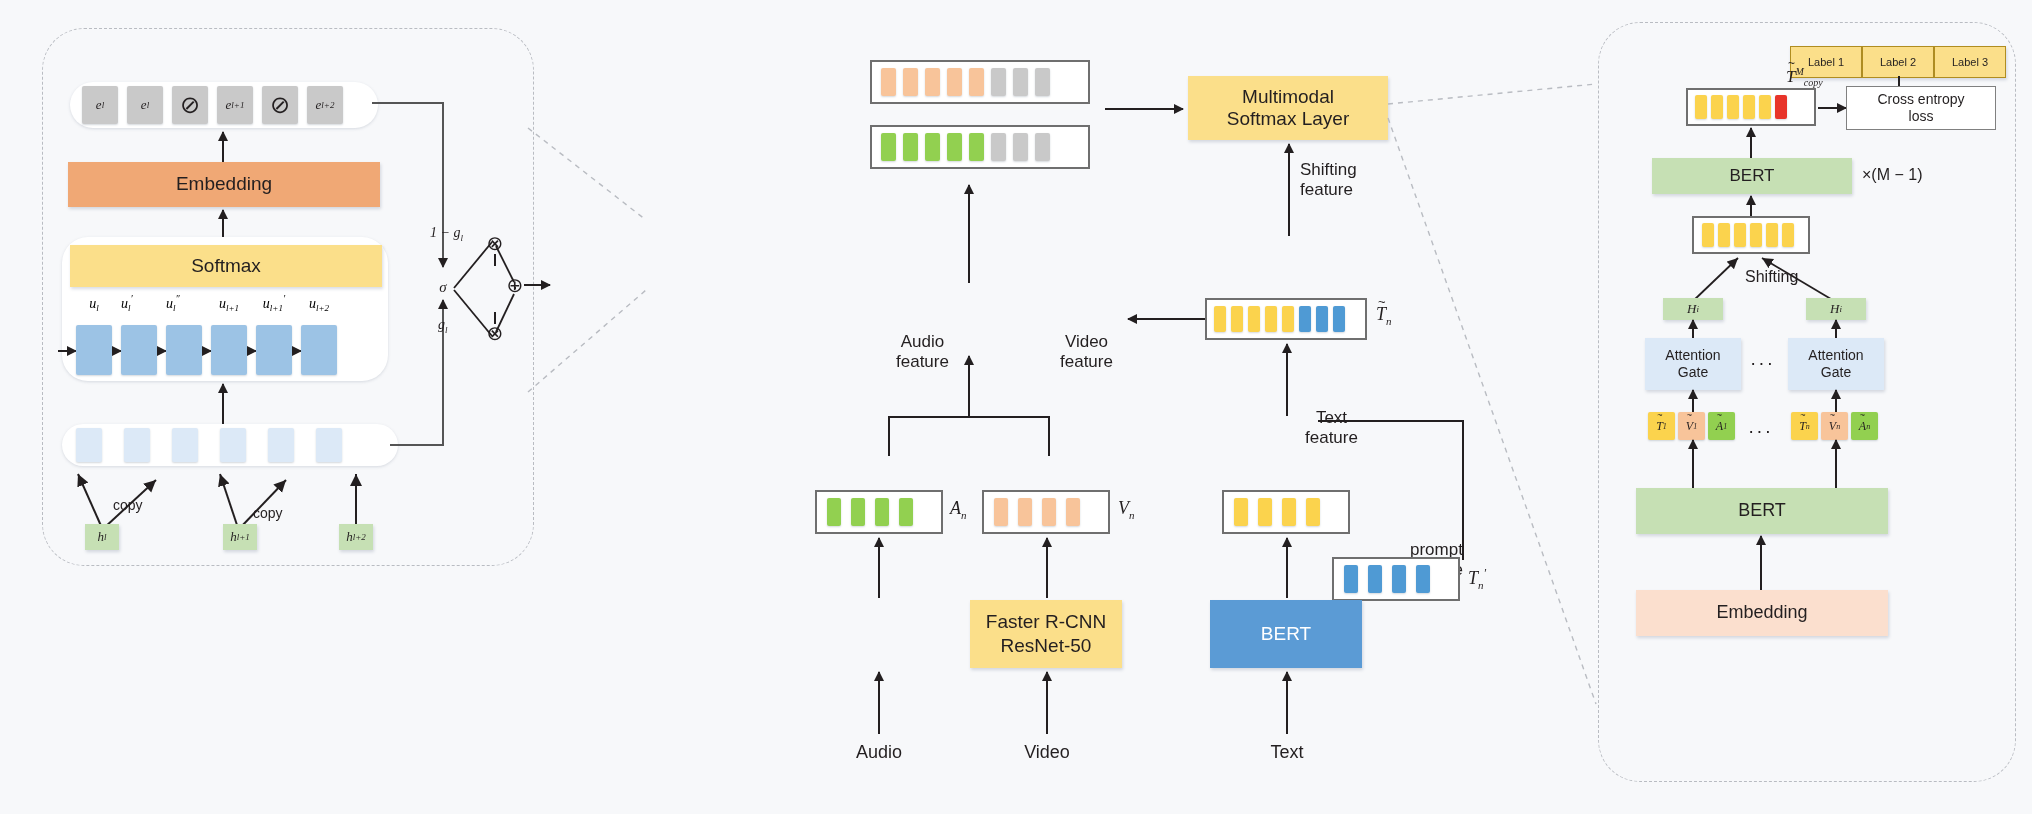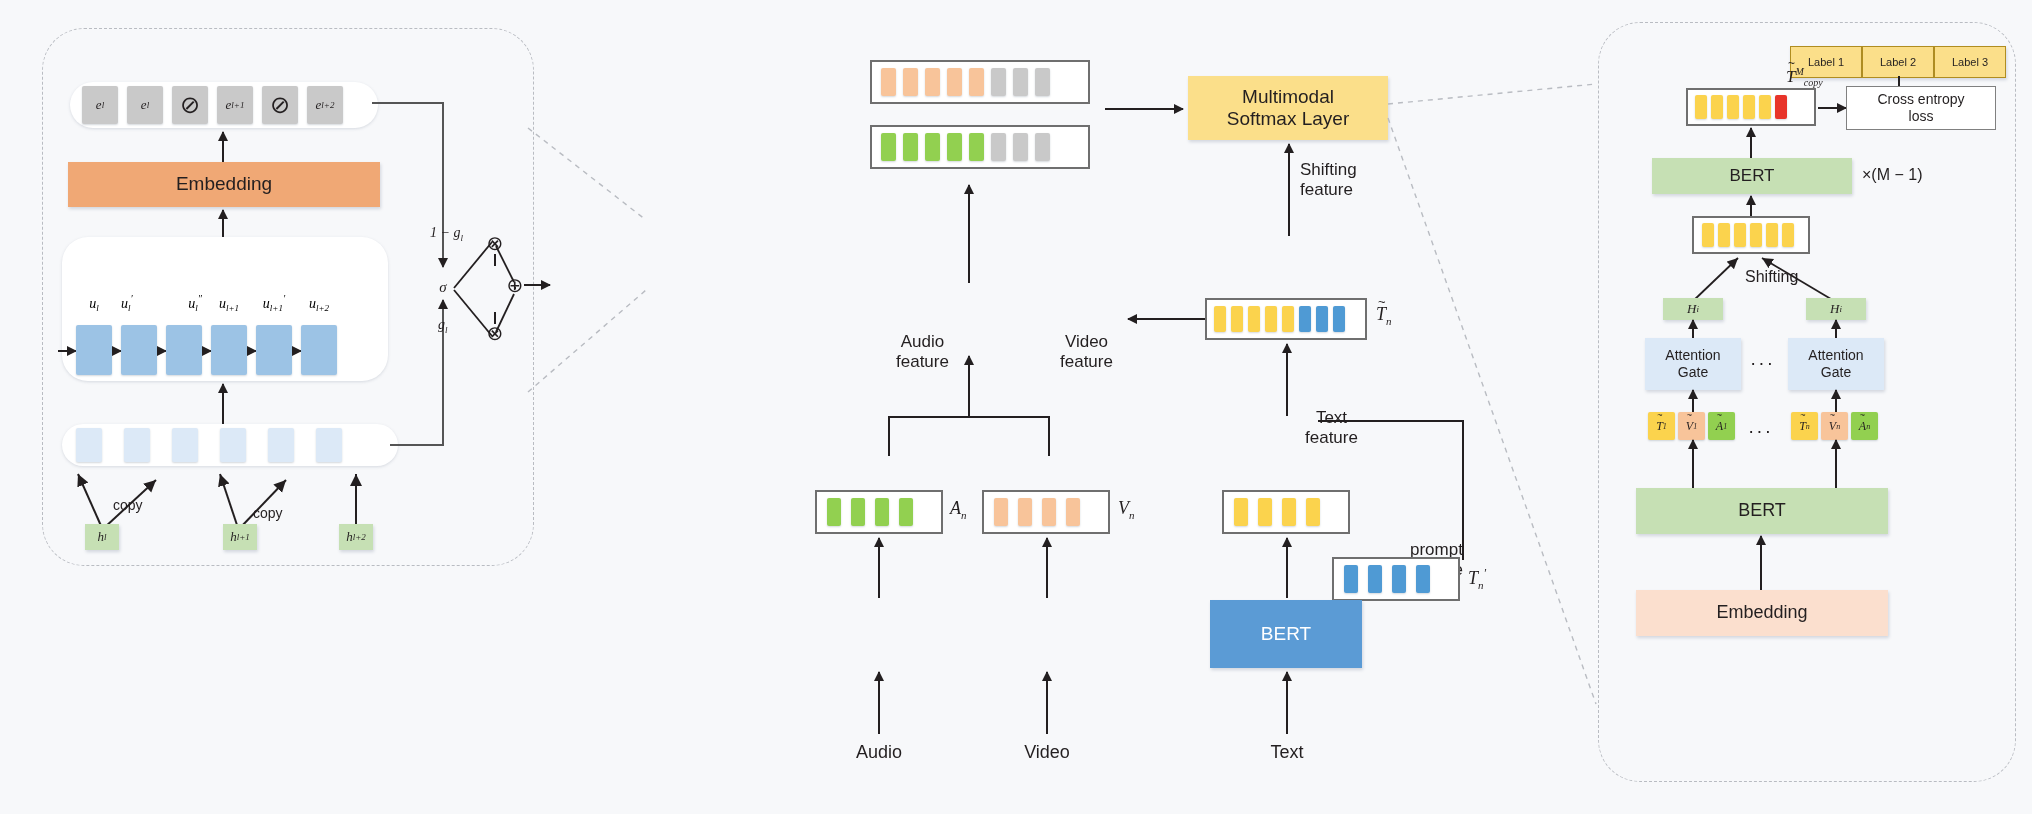--- a/index.html
+++ b/index.html
@@ -106,25 +106,28 @@
   <div class="abs vline ar-up" style="left:222px;top:132px;height:30px;"></div>
 
   <div class="abs proc orange" style="left:68px;top:162px;width:312px;height:45px;font-size:19px;">
     <span>Embedding</span>
   </div>
 
   <div class="abs vline ar-up" style="left:222px;top:210px;height:29px;"></div>
 
   <div class="abs round-wrap" style="left:62px;top:237px;width:326px;height:144px;"></div>
 
+  <div class="abs proc yellow" style="left:70px;top:245px;width:312px;height:42px;font-size:19px;">
+    <span>Softmax</span>
+  </div>
 
   <div class="abs" style="left:76px;top:293px;width:306px;height:22px;display:flex;gap:9px;">
     <div style="width:36px;text-align:center;font-size:14px;"><span class="italic">u</span><sub class="italic" style="font-size:9px;">l</sub><sup class="italic" style="font-size:10px;"></sup></div>
     <div style="width:36px;font-size:14px;"><span class="italic">u</span><sub class="italic" style="font-size:9px;">l</sub><sup class="italic" style="font-size:10px;">′</sup></div>
-    <div style="width:36px;text-align:right;font-size:14px;"><span class="italic">u</span><sub class="italic" style="font-size:9px;">l</sub><sup class="italic" style="font-size:10px;">″</sup></div>
+    <div style="width:36px;text-align:left;font-size:14px;"><span class="italic">u</span><sub class="italic" style="font-size:9px;">l</sub><sup class="italic" style="font-size:10px;">″</sup></div>
     <div style="width:36px;text-align:center;font-size:14px;"><span class="italic">u</span><sub class="italic" style="font-size:9px;">l+1</sub><sup class="italic" style="font-size:10px;"></sup></div>
     <div style="width:36px;text-align:center;font-size:14px;"><span class="italic">u</span><sub class="italic" style="font-size:9px;">l+1</sub><sup class="italic" style="font-size:10px;">′</sup></div>
     <div style="width:36px;text-align:center;font-size:14px;"><span class="italic">u</span><sub class="italic" style="font-size:9px;">l+2</sub><sup class="italic" style="font-size:10px;"></sup></div>
   </div>
 
   <div class="abs hline ar-right" style="left:58px;top:350px;width:18px;"></div>
   <div class="abs" style="left:76px;top:325px;width:310px;height:52px;">
     <div class="tok abs" style="left:0px;top:0px;width:36px;height:50px;background:#9cc3e5;"></div>
     <div class="abs hline ar-right" style="left:37px;top:25px;width:8px;"></div>
     <div class="tok abs" style="left:45px;top:0px;width:36px;height:50px;background:#9cc3e5;"></div>
@@ -341,20 +344,24 @@
     <span class="italic">T</span><sub class="italic" style="font-size:11px;">n</sub><sup class="italic" style="font-size:12px;">′</sup>
   </div>
 
   <div class="abs hline" style="left:1318px;top:420px;width:146px;"></div>
   <div class="abs vline" style="left:1462px;top:420px;height:140px;"></div>
 
   <div class="abs vline ar-up" style="left:878px;top:538px;height:60px;"></div>
   <div class="abs vline ar-up" style="left:1046px;top:538px;height:60px;"></div>
   <div class="abs vline ar-up" style="left:1286px;top:538px;height:60px;"></div>
 
+  <div class="abs proc yellow" style="left:970px;top:600px;width:152px;height:68px;font-size:19px;flex-direction:column;line-height:1.25;">
+    <span>Faster R-CNN</span>
+    <span>ResNet-50</span>
+  </div>
   <div class="abs proc blue" style="left:1210px;top:600px;width:152px;height:68px;font-size:19px;">
     <span>BERT</span>
   </div>
 
   <div class="abs vline ar-up" style="left:878px;top:672px;height:62px;"></div>
   <div class="abs vline ar-up" style="left:1046px;top:672px;height:62px;"></div>
   <div class="abs vline ar-up" style="left:1286px;top:672px;height:62px;"></div>
 
   <div class="lbl" style="left:845px;top:742px;font-size:18px;width:68px;text-align:center;">Audio</div>
   <div class="lbl" style="left:1013px;top:742px;font-size:18px;width:68px;text-align:center;">Video</div>

